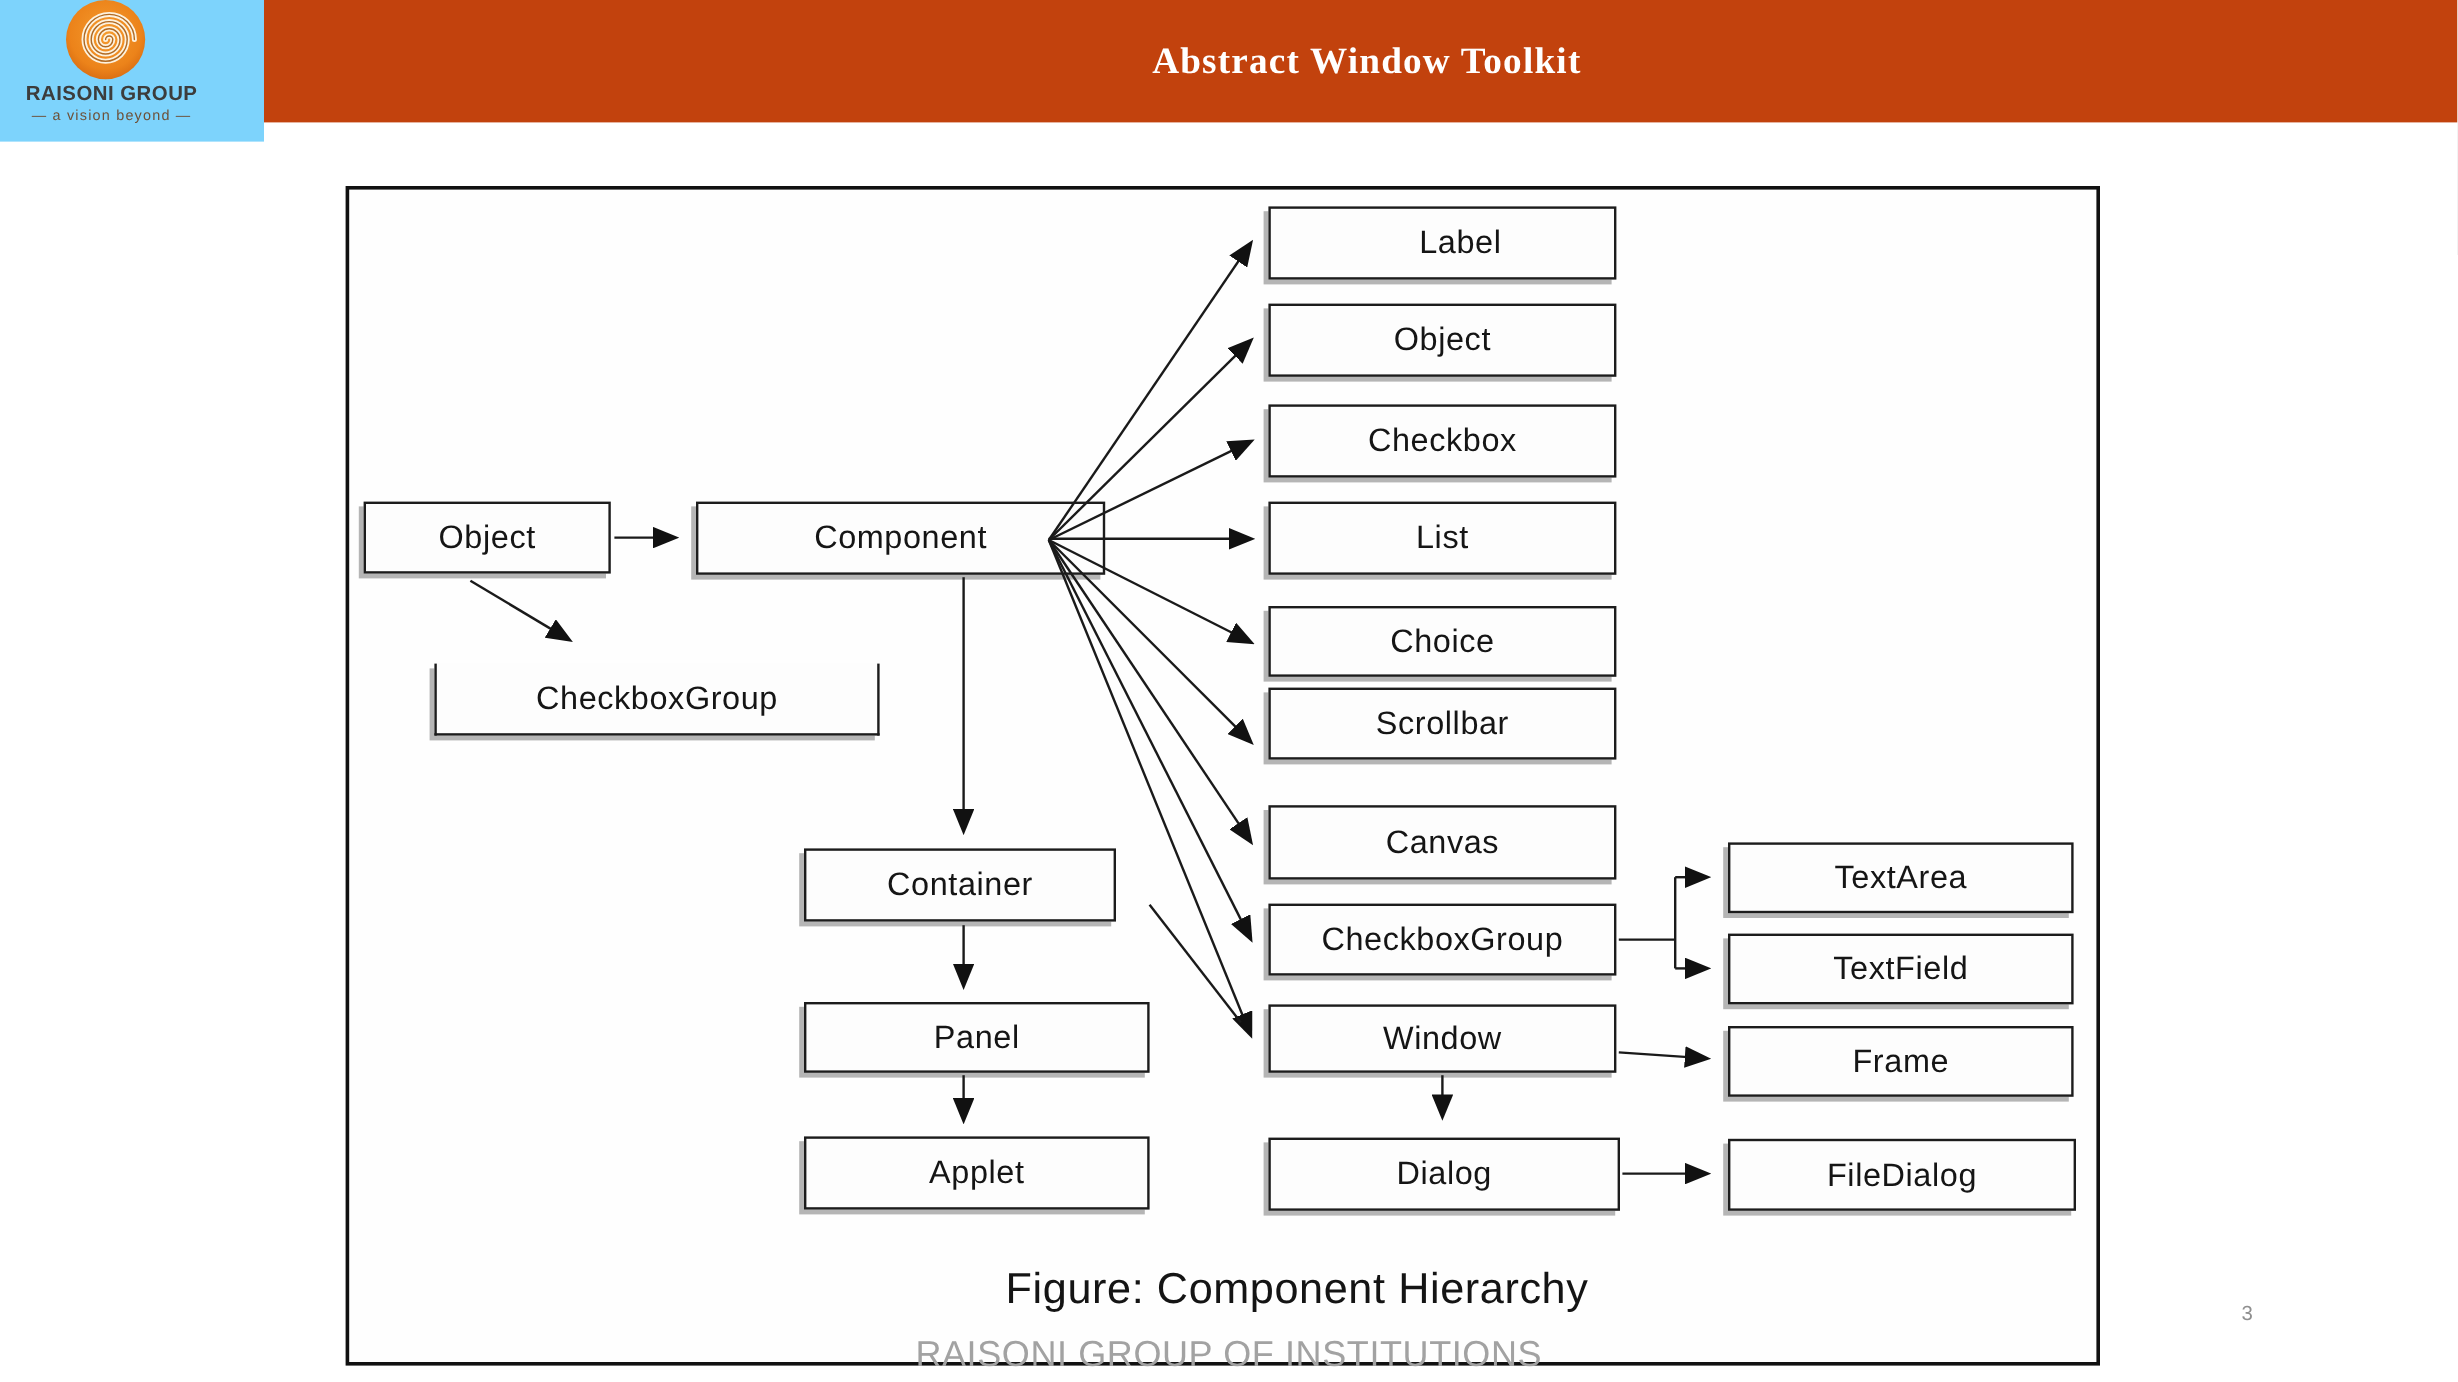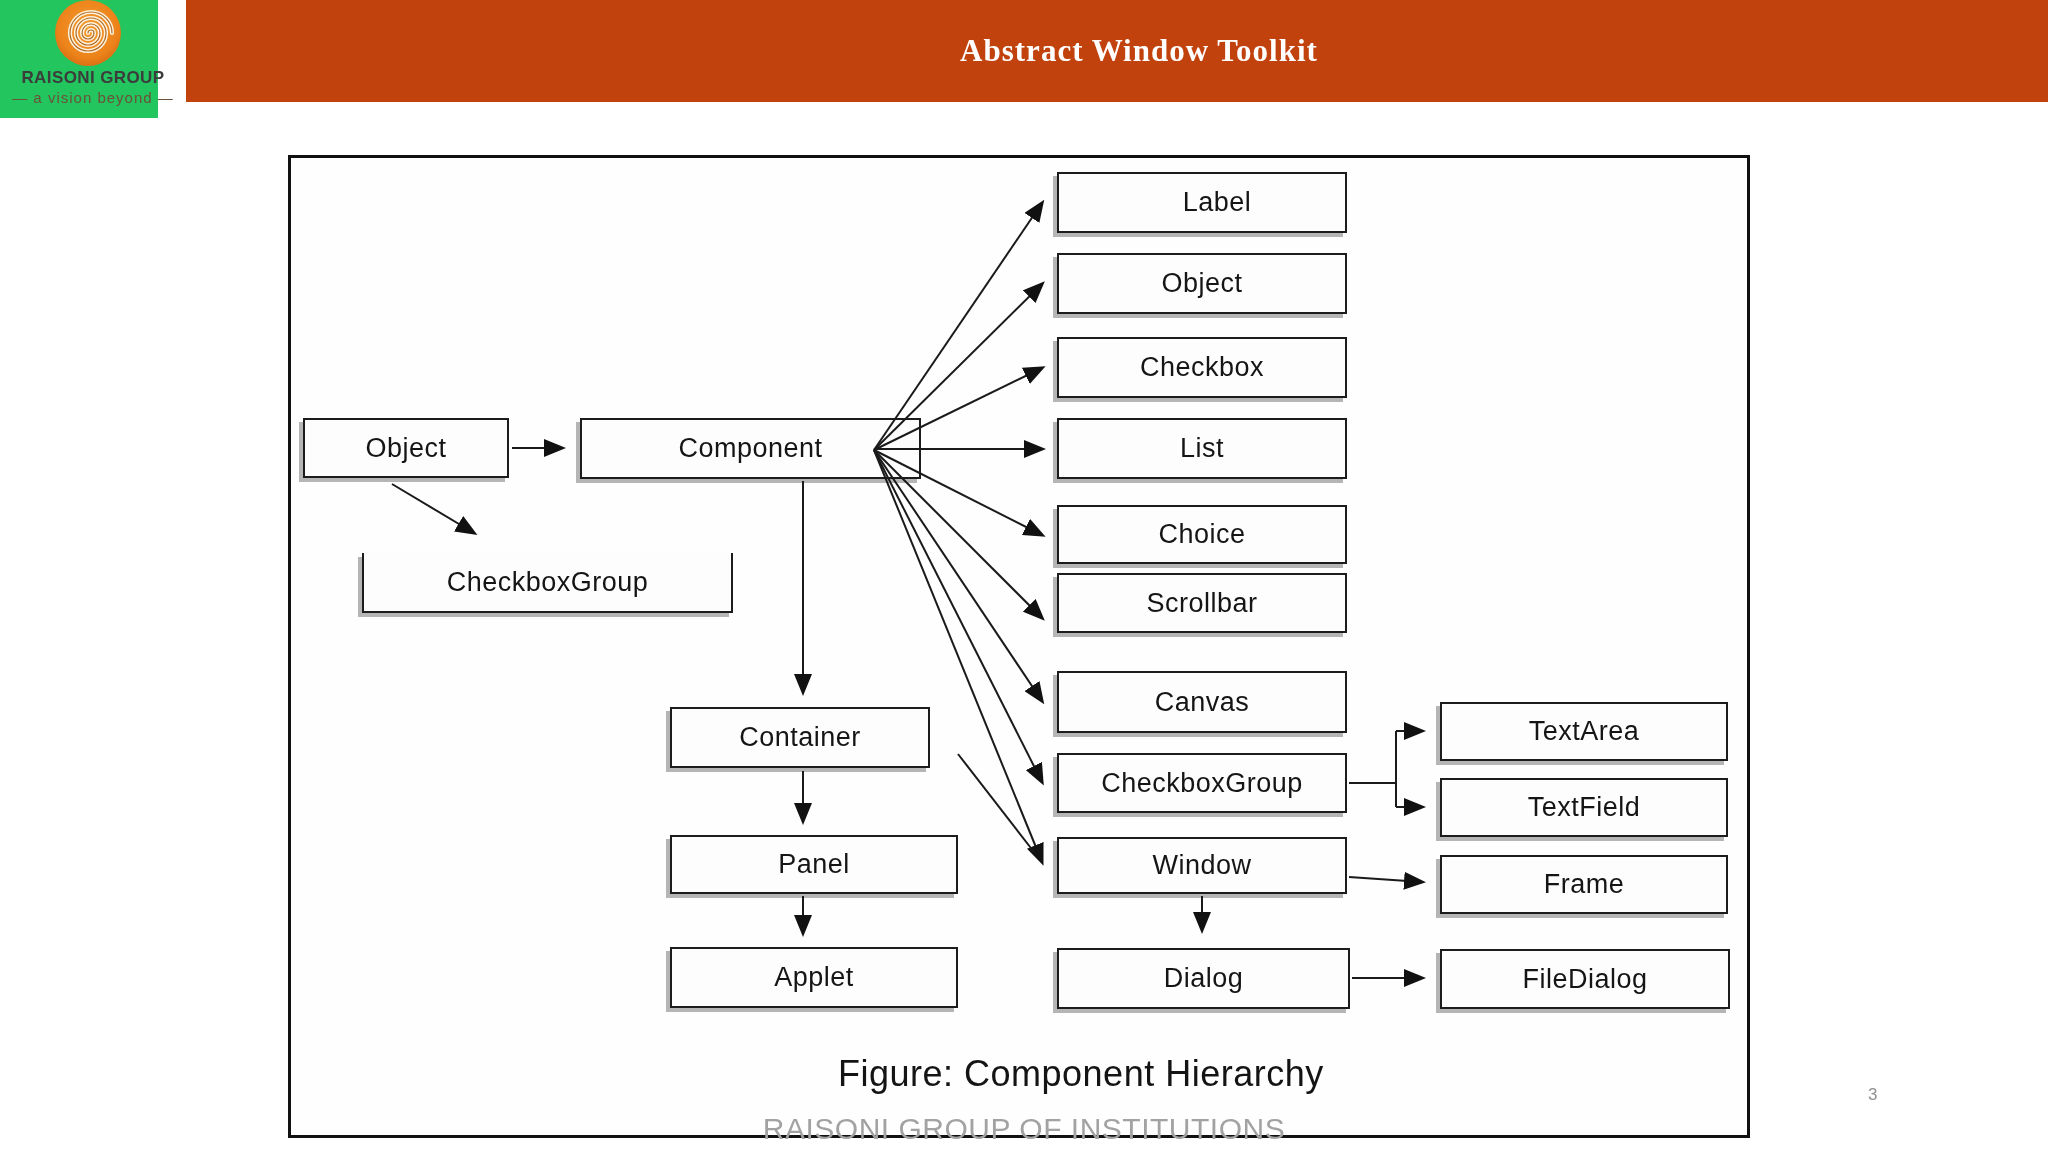--- a/index.html
+++ b/index.html
@@ -10,29 +10,29 @@
   
   #header-bar{
     position:absolute;left:186px;top:0;width:1862px;height:102px;
     display:flex;align-items:center;justify-content:center;
   }
   #slide-title{
     font-family:"Liberation Serif",serif;font-weight:bold;
     font-size:31px;color:#ffffff;letter-spacing:1px;margin-left:44px;
   }
   
-  #logo-block{position:absolute;left:0;top:0;width:158px;height:118px;background:#22c55e;}
+  #logo-block{position:absolute;left:0;top:0;width:220px;height:118px;background:#7dd3fc;}
   #logo-spiral{position:absolute;left:50px;top:0px;}
   #logo-name{
     position:absolute;left:0;top:68px;width:186px;text-align:center;
     font-weight:bold;font-size:17px;letter-spacing:0.4px;color:#3c3c3c;
   }
   #logo-tagline{
     position:absolute;left:0;top:89px;width:186px;text-align:center;
-    font-size:15px;letter-spacing:1px;color:#6d5139;
+    font-size:12px;letter-spacing:1px;color:#6d5139;
   }
   
   #diagram-frame{
     position:absolute;left:288px;top:155px;width:1462px;height:983px;
     border:3px solid #111111;background:#fefefe;box-sizing:border-box;
   }
   #edges{position:absolute;left:0;top:0;width:2048px;height:1152px;pointer-events:none;}
   .node{
     position:absolute;background:#fdfdfd;border:2px solid #1c1c1c;
     box-shadow:-4px 4px 0 rgba(120,120,120,0.55);

